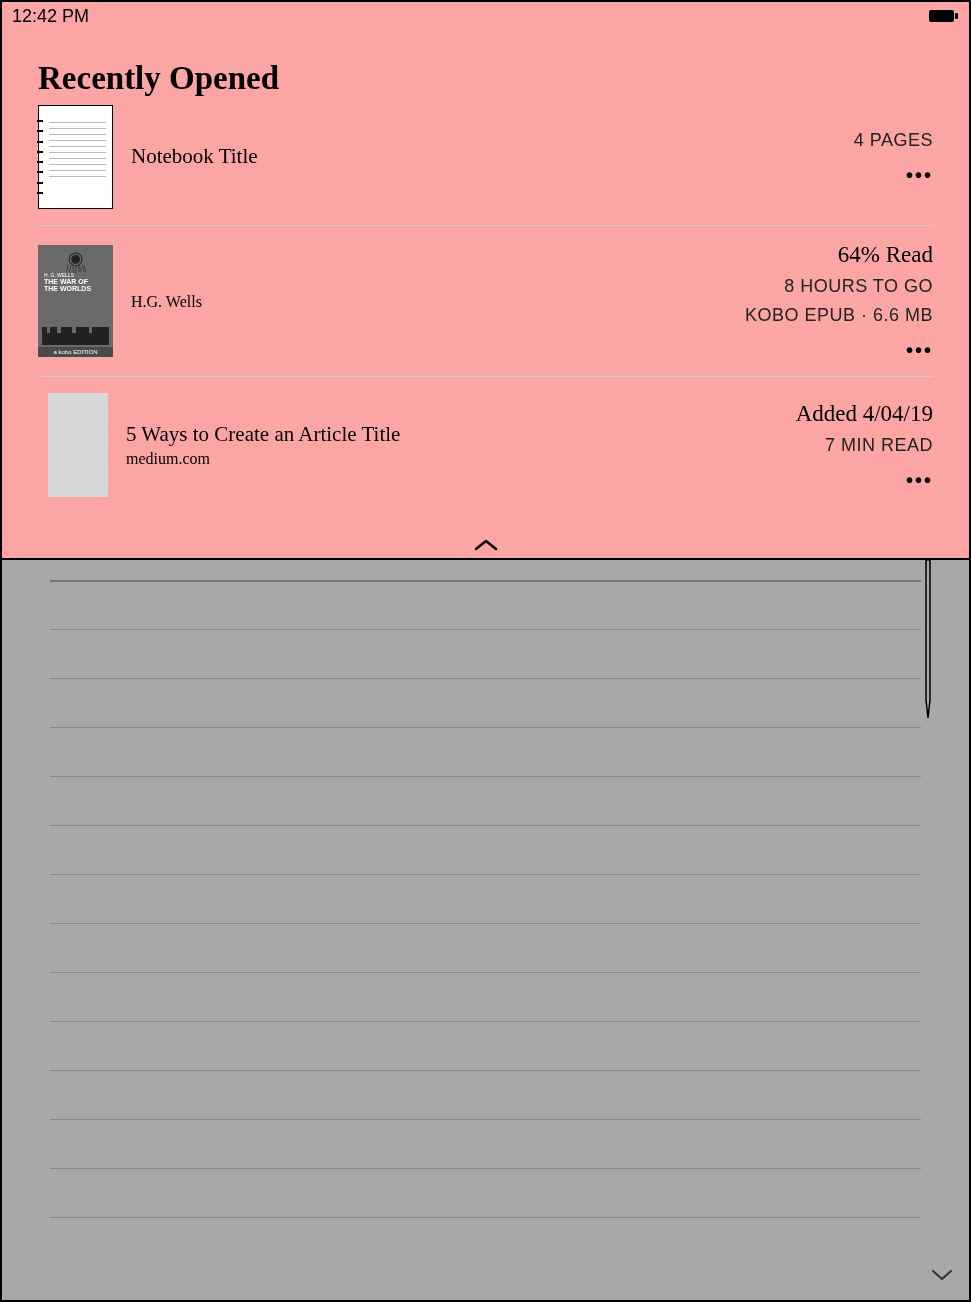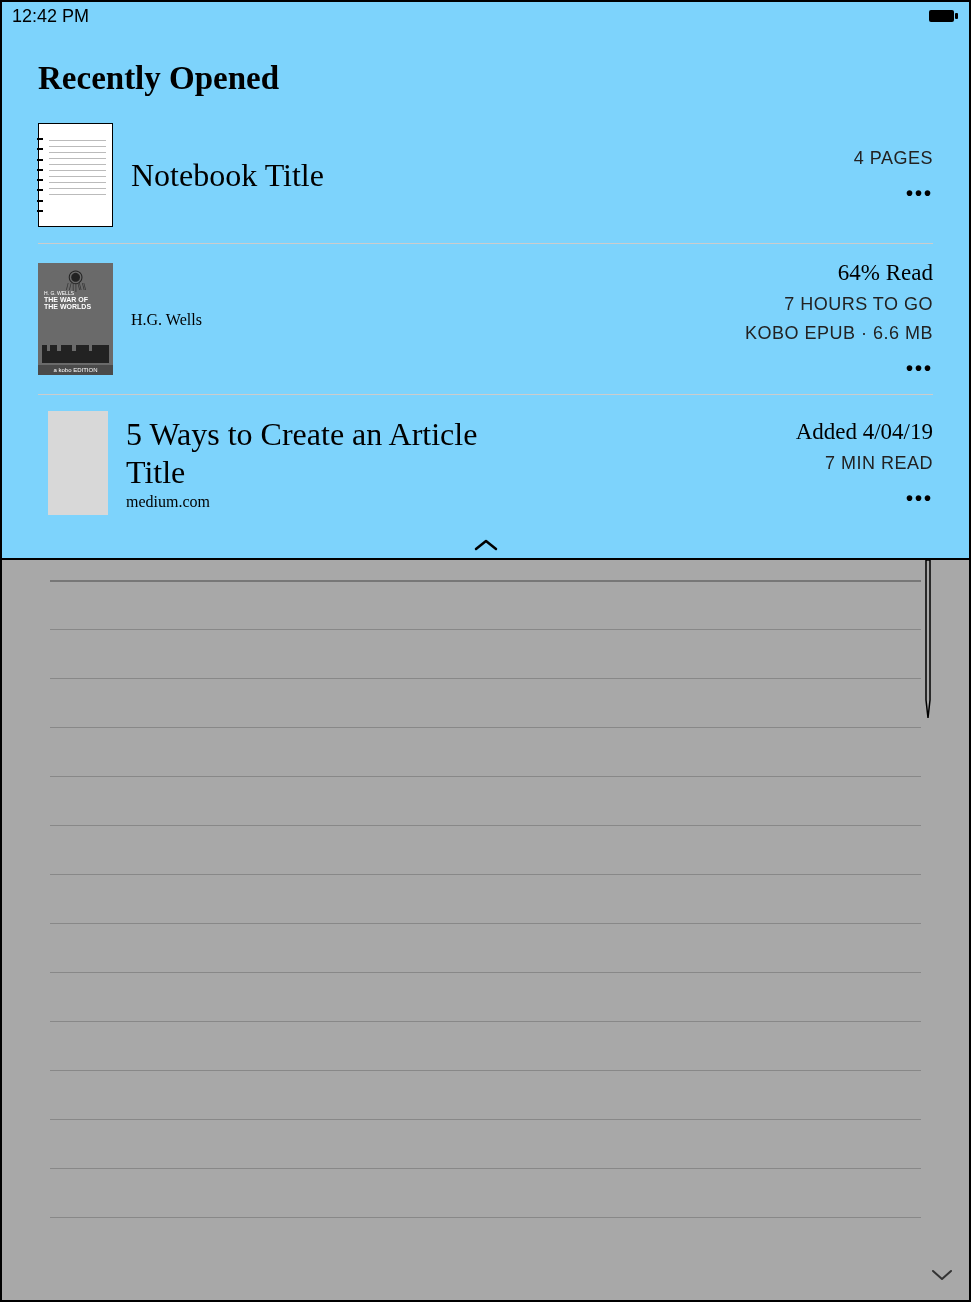--- a/index.html
+++ b/index.html
@@ -9,21 +9,21 @@
     }
     body {
       width: 971px;
       height: 1302px;
       background: #a8a8a8;
       font-family: Georgia, 'Times New Roman', serif;
       position: relative;
       border: 2px solid #000;
     }
     .top-panel {
-      background: #7dd3fc;
+      background: #fca5a5;
       height: 558px;
       width: 100%;
       position: relative;
       border-bottom: 2px solid #000;
     }
     .status-bar {
       display: flex;
       justify-content: space-between;
       align-items: center;
       padding: 4px 10px;
@@ -34,21 +34,20 @@
     .battery-icon svg {
       display: block;
     }
     .content {
       padding: 30px 36px 0 36px;
     }
     .section-title {
       font-size: 33px;
       font-weight: bold;
       font-family: Georgia, serif;
-      margin-bottom: 18px;
     }
     .item-row {
       display: flex;
       align-items: center;
       padding: 16px 0;
       border-bottom: 1px solid #ccc;
       min-height: 120px;
     }
     .item-row:first-of-type {
       padding-top: 8px;
@@ -148,21 +147,21 @@
     .article-thumb {
       background: #d8d8d8;
       width: 60px;
       margin-left: 10px;
     }
     .item-info {
       flex: 1;
       min-width: 0;
     }
     .item-title {
-      font-size: 32px;
+      font-size: 21px;
       font-family: Georgia, serif;
       line-height: 1.2;
       color: #000;
     }
     .item-subtitle {
       font-size: 16px;
       font-family: Georgia, serif;
       color: #000;
       margin-top: 2px;
     }
@@ -306,21 +305,21 @@
         <div>
           <div class="skyline"></div>
           <div class="kobo-badge">a kobo EDITION</div>
         </div>
       </div>
       <div class="item-info">
         <div class="item-subtitle">H.G. Wells</div>
       </div>
       <div class="item-meta">
         <div class="meta-primary">64% Read</div>
-        <div class="meta-secondary">7 HOURS TO GO</div>
+        <div class="meta-secondary">8 HOURS TO GO</div>
         <div class="meta-secondary">KOBO EPUB · 6.6 MB</div>
         <div class="dots-icon">•••</div>
       </div>
     </div>
 
     <div class="item-row" style="border-bottom:none">
       <div class="thumbnail article-thumb"></div>
       <div class="item-info">
         <div class="item-title" style="max-width:400px">5 Ways to Create an Article Title</div>
         <div class="item-subtitle">medium.com</div>

